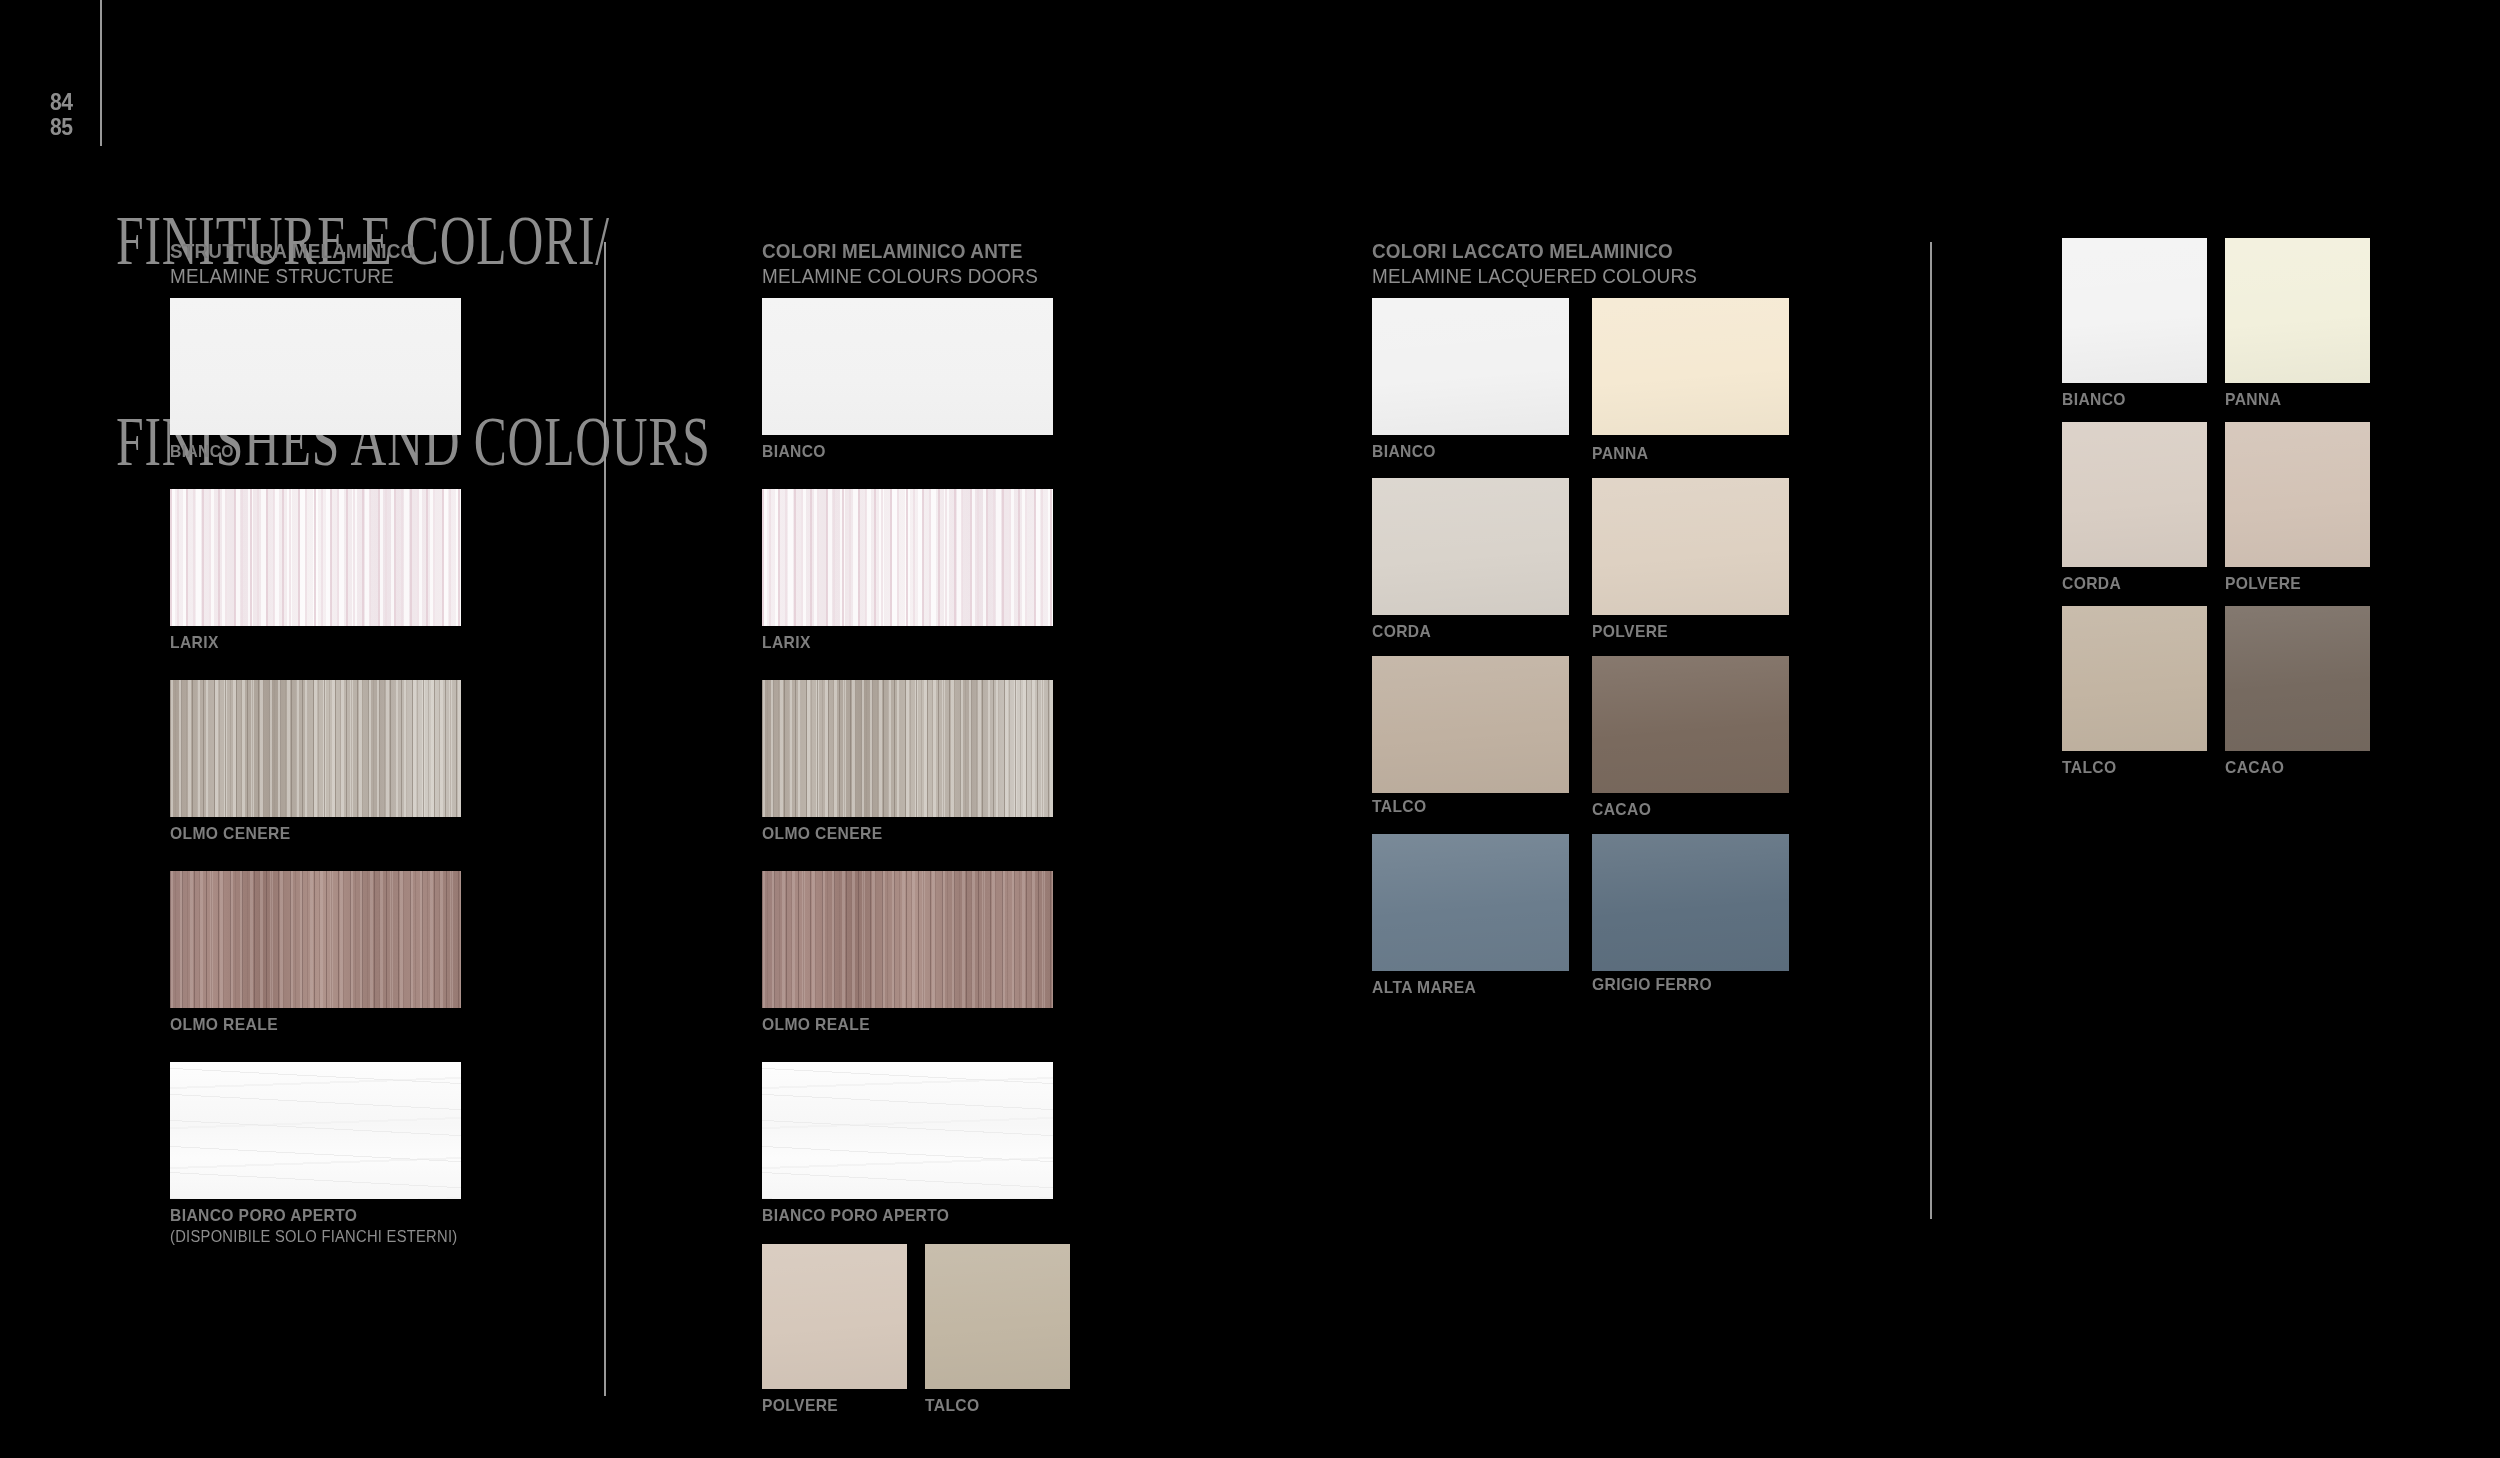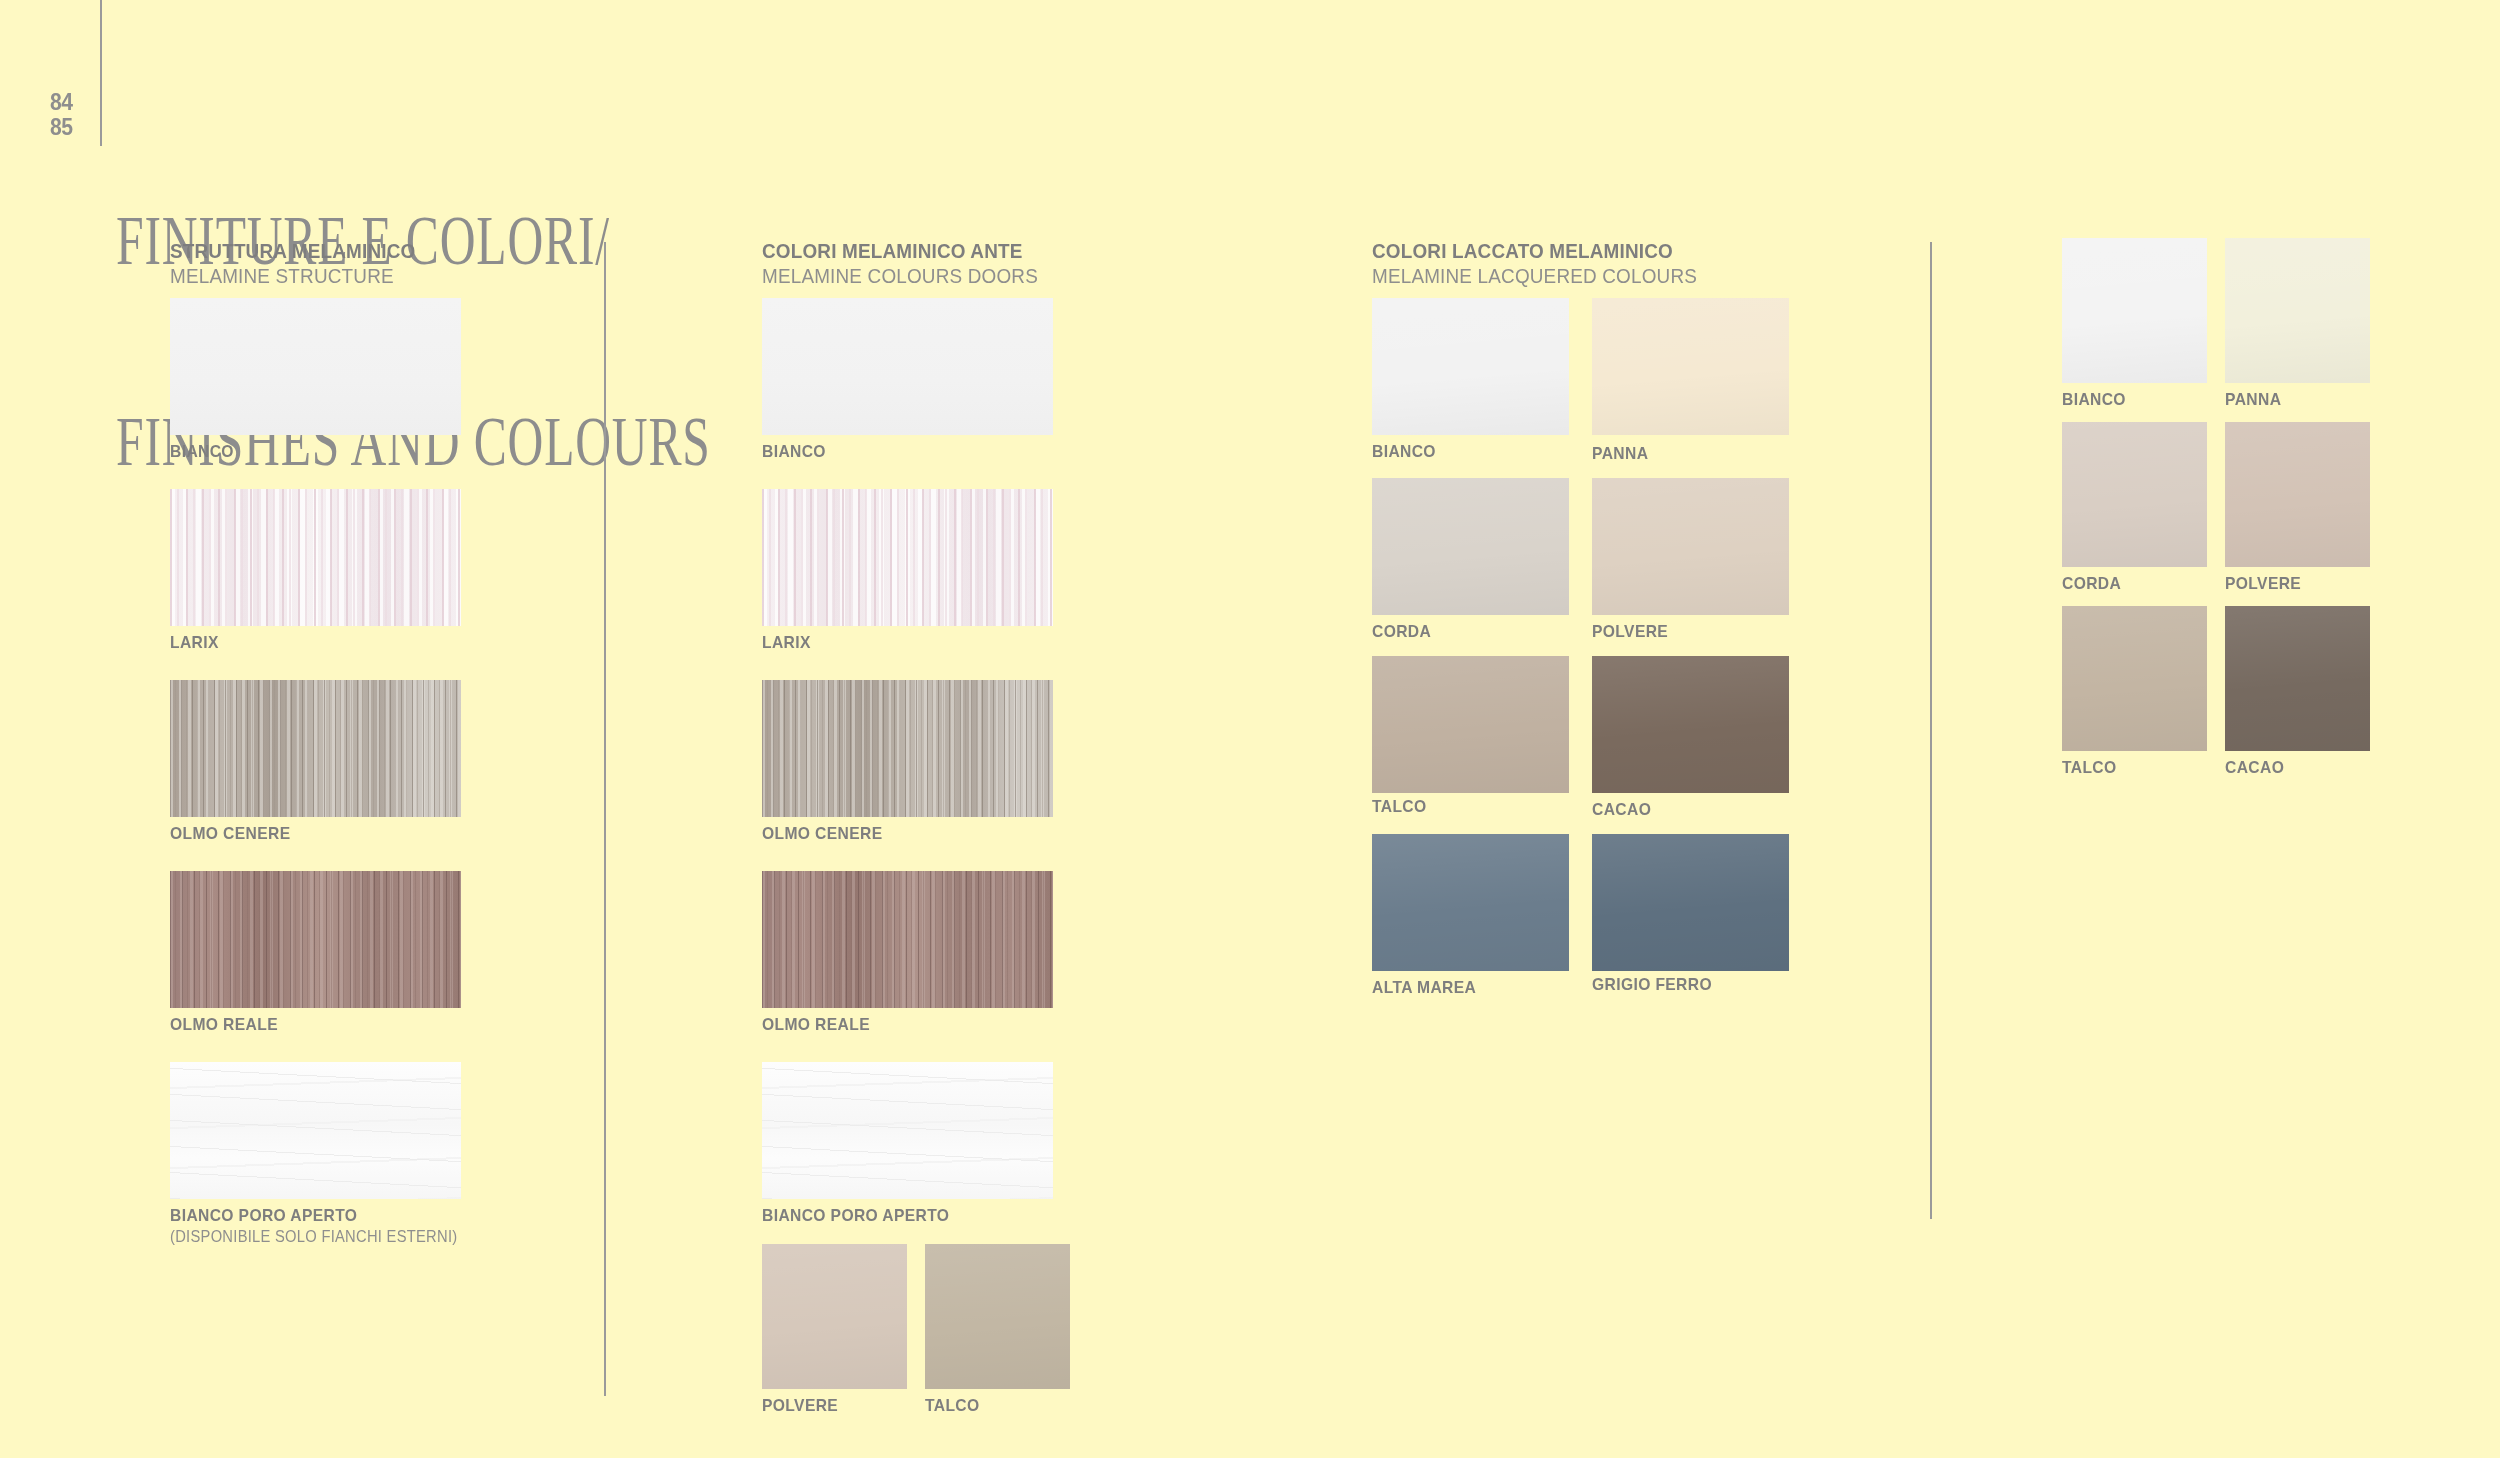--- a/index.html
+++ b/index.html
@@ -5,21 +5,21 @@
   * { box-sizing: border-box; margin: 0; padding: 0; }
   html, body {
     width: 2500px; height: 1458px;
     background: #ffffff;
     font-family: "Liberation Sans", sans-serif;
     overflow: hidden;
   }
   #page {
     position: relative;
     width: 2500px; height: 1458px;
-    background: #fef9c3;
+    background: #000000;
   }
 
   
   .header-rule {
     position: absolute;
     left: 100px; top: 0px;
     width: 2px; height: 146px;
     background: #9a9a9a;
   }
   .folio {

